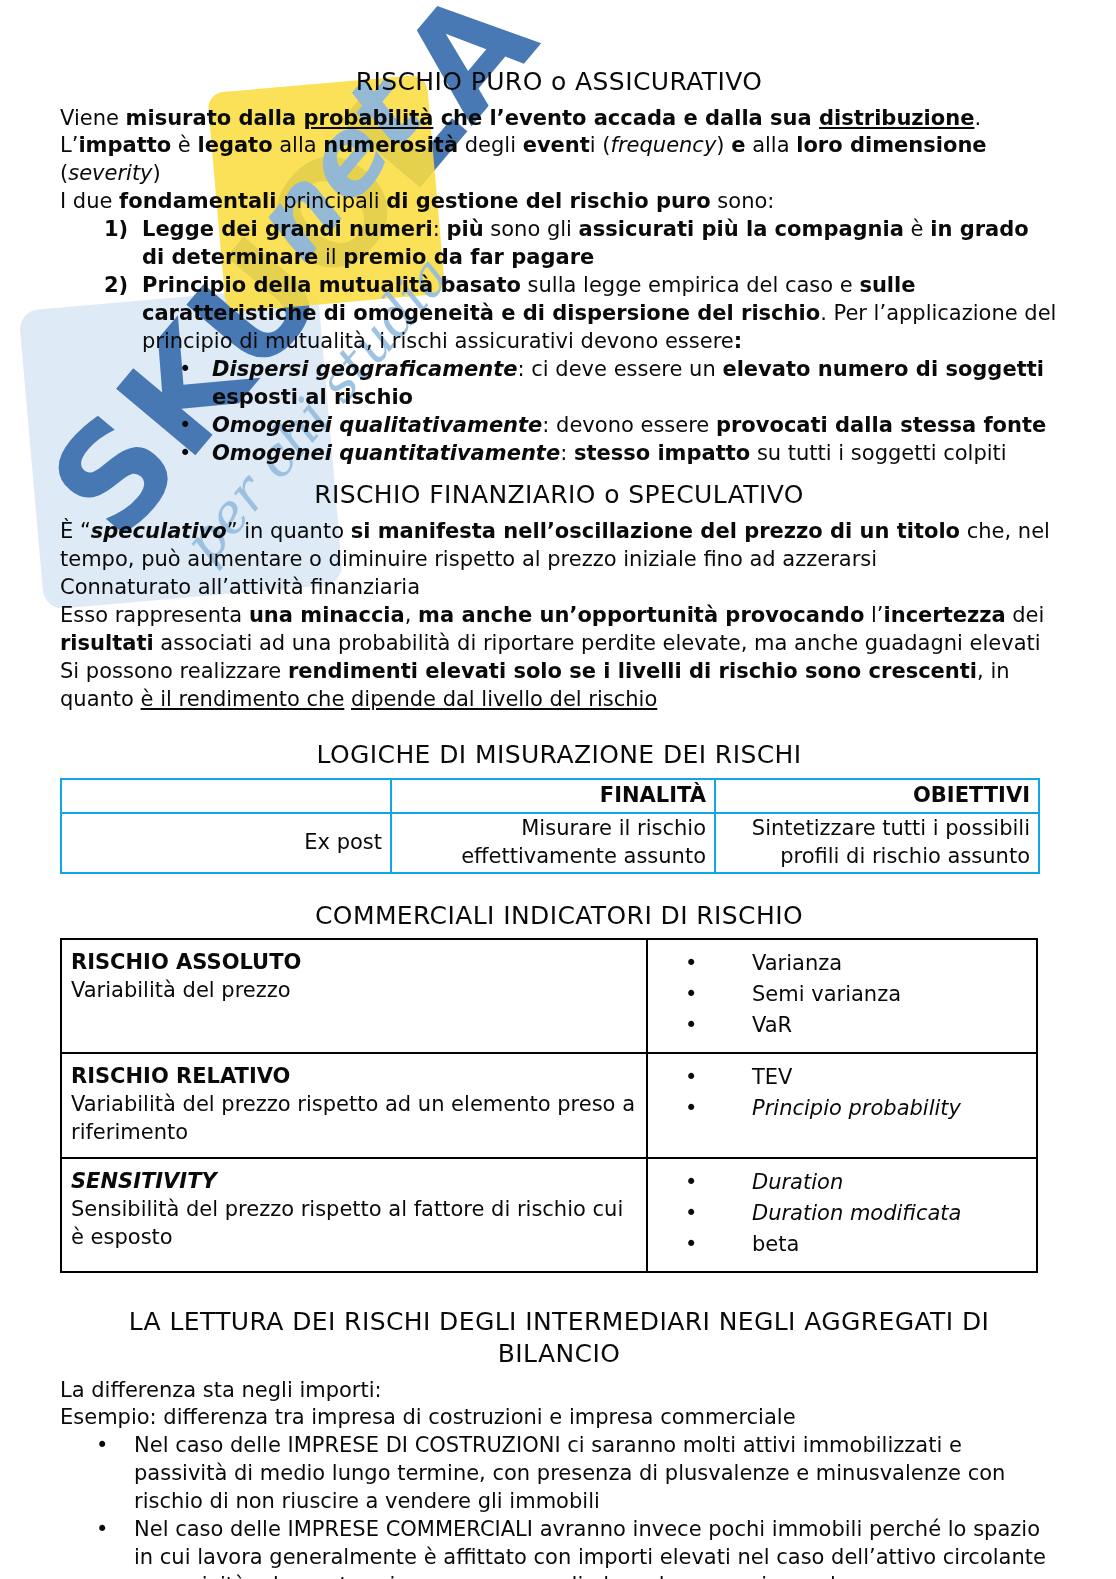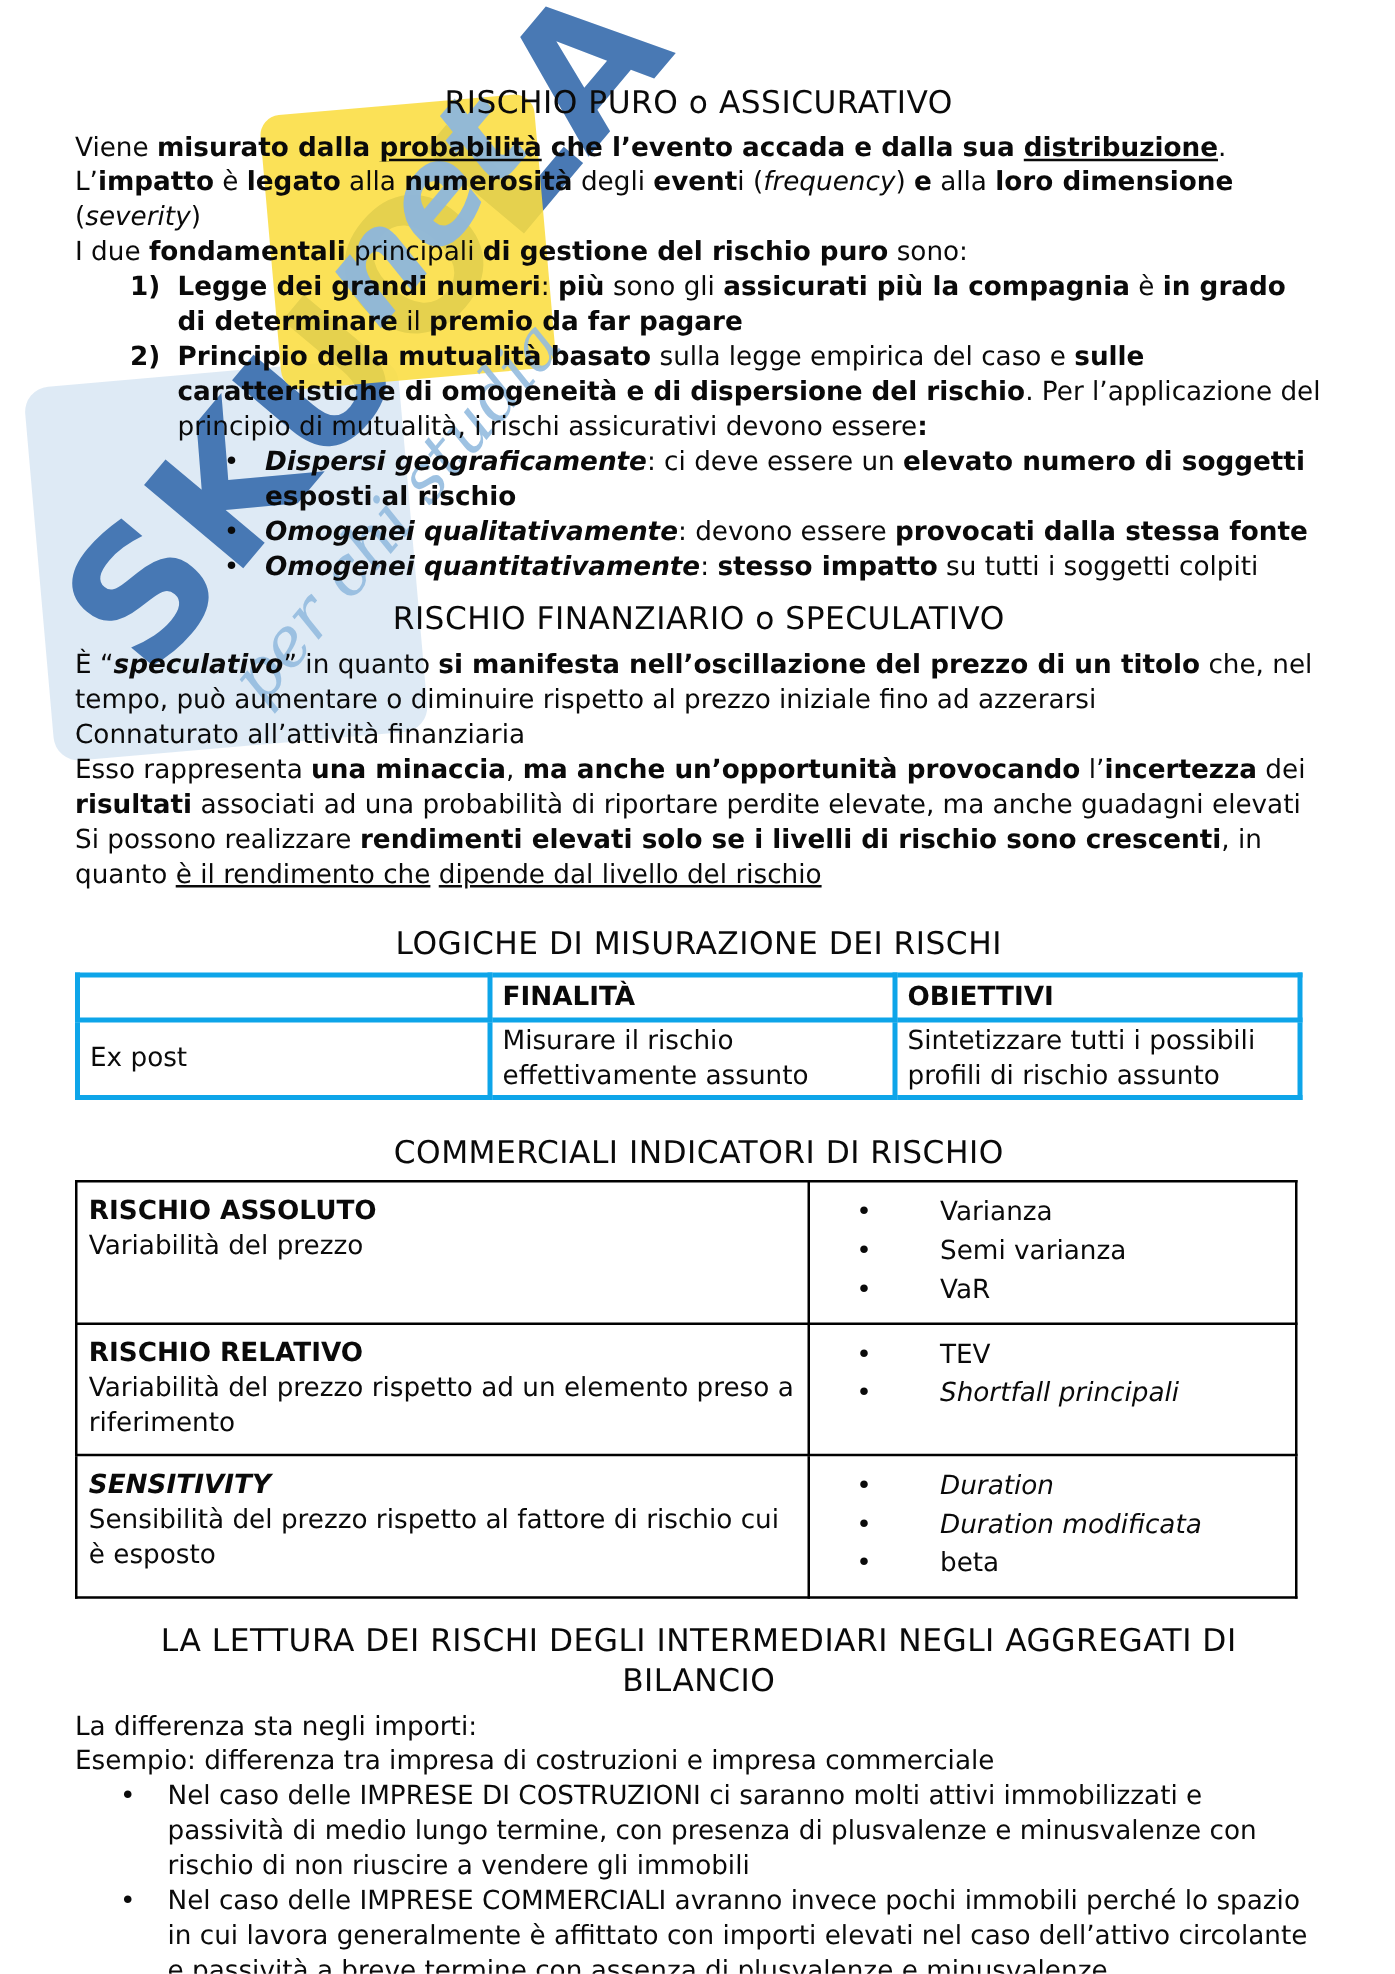--- a/index.html
+++ b/index.html
@@ -69,35 +69,35 @@
   ul.lvl2 { margin-left:116px; }
   ul.lvl2 > li { padding-left:36px; }
   ul.lvl2 > li::before { content:"\2022"; position:absolute; left:3px; }
   ul.lvl1 { margin-left:20px; }
   ul.lvl1 > li { padding-left:54px; }
   ul.lvl1 > li::before { content:"\2022"; position:absolute; left:16px; }
 
   table { border-collapse:collapse; width:978px; table-layout:fixed; }
   .t1 { margin-top:2px; }
   .t1 th, .t1 td {
-    border:4px solid #0ea5e9; text-align:left; vertical-align:middle;
+    border:2px solid #0ea5e9; text-align:right; vertical-align:middle;
     padding:1px 8px;
   }
   .t1 th { font-weight:700; padding:2px 8px; }
 
   .t2 { margin-top:6px; }
   .t2 td { border:2px solid #000; vertical-align:top; }
   .t2 .cell-left  { width:586px; padding:9px 10px 10px 9px; text-align:left; }
   .t2 .cell-right { padding:7px 0 9px 0; }
   .t2title { font-weight:700; }
   .t2 ul { list-style:none; margin:0; padding:0; }
   .t2 ul > li { position:relative; padding-left:104px; margin:3px 0; }
   .t2 ul > li::before { content:"\2022"; position:absolute; left:37px; }
 
-  .h-two-lines { max-width:990px; margin-left:auto; margin-right:auto; margin-top:18px; }
+  .h-two-lines { max-width:990px; margin-left:auto; margin-right:auto; margin-top:33px; }
 </style>
 </head>
 <body>
 
 <div class="watermark">
   <div class="wm-rot">
     <div class="wm-back"></div>
     <span class="wm-brand">SKUOLA</span>
     <div class="wm-diamond"></div>
     <span class="wm-net">net</span>
@@ -177,21 +177,21 @@
         </td>
       </tr>
       <tr>
         <td class="cell-left">
           <div class="t2title"><span class="b">RISCHIO RELATIVO</span></div>
           <div class="t2desc">Variabilità del prezzo rispetto ad un elemento preso a riferimento</div>
         </td>
         <td class="cell-right">
           <ul>
             <li><span>TEV</span></li>
-            <li><span class="i">Shortfall principali</span></li>
+            <li><span class="i">Principio probability</span></li>
           </ul>
         </td>
       </tr>
       <tr>
         <td class="cell-left">
           <div class="t2title"><span class="b i">SENSITIVITY</span></div>
           <div class="t2desc">Sensibilità del prezzo rispetto al fattore di rischio cui è esposto</div>
         </td>
         <td class="cell-right">
           <ul>

